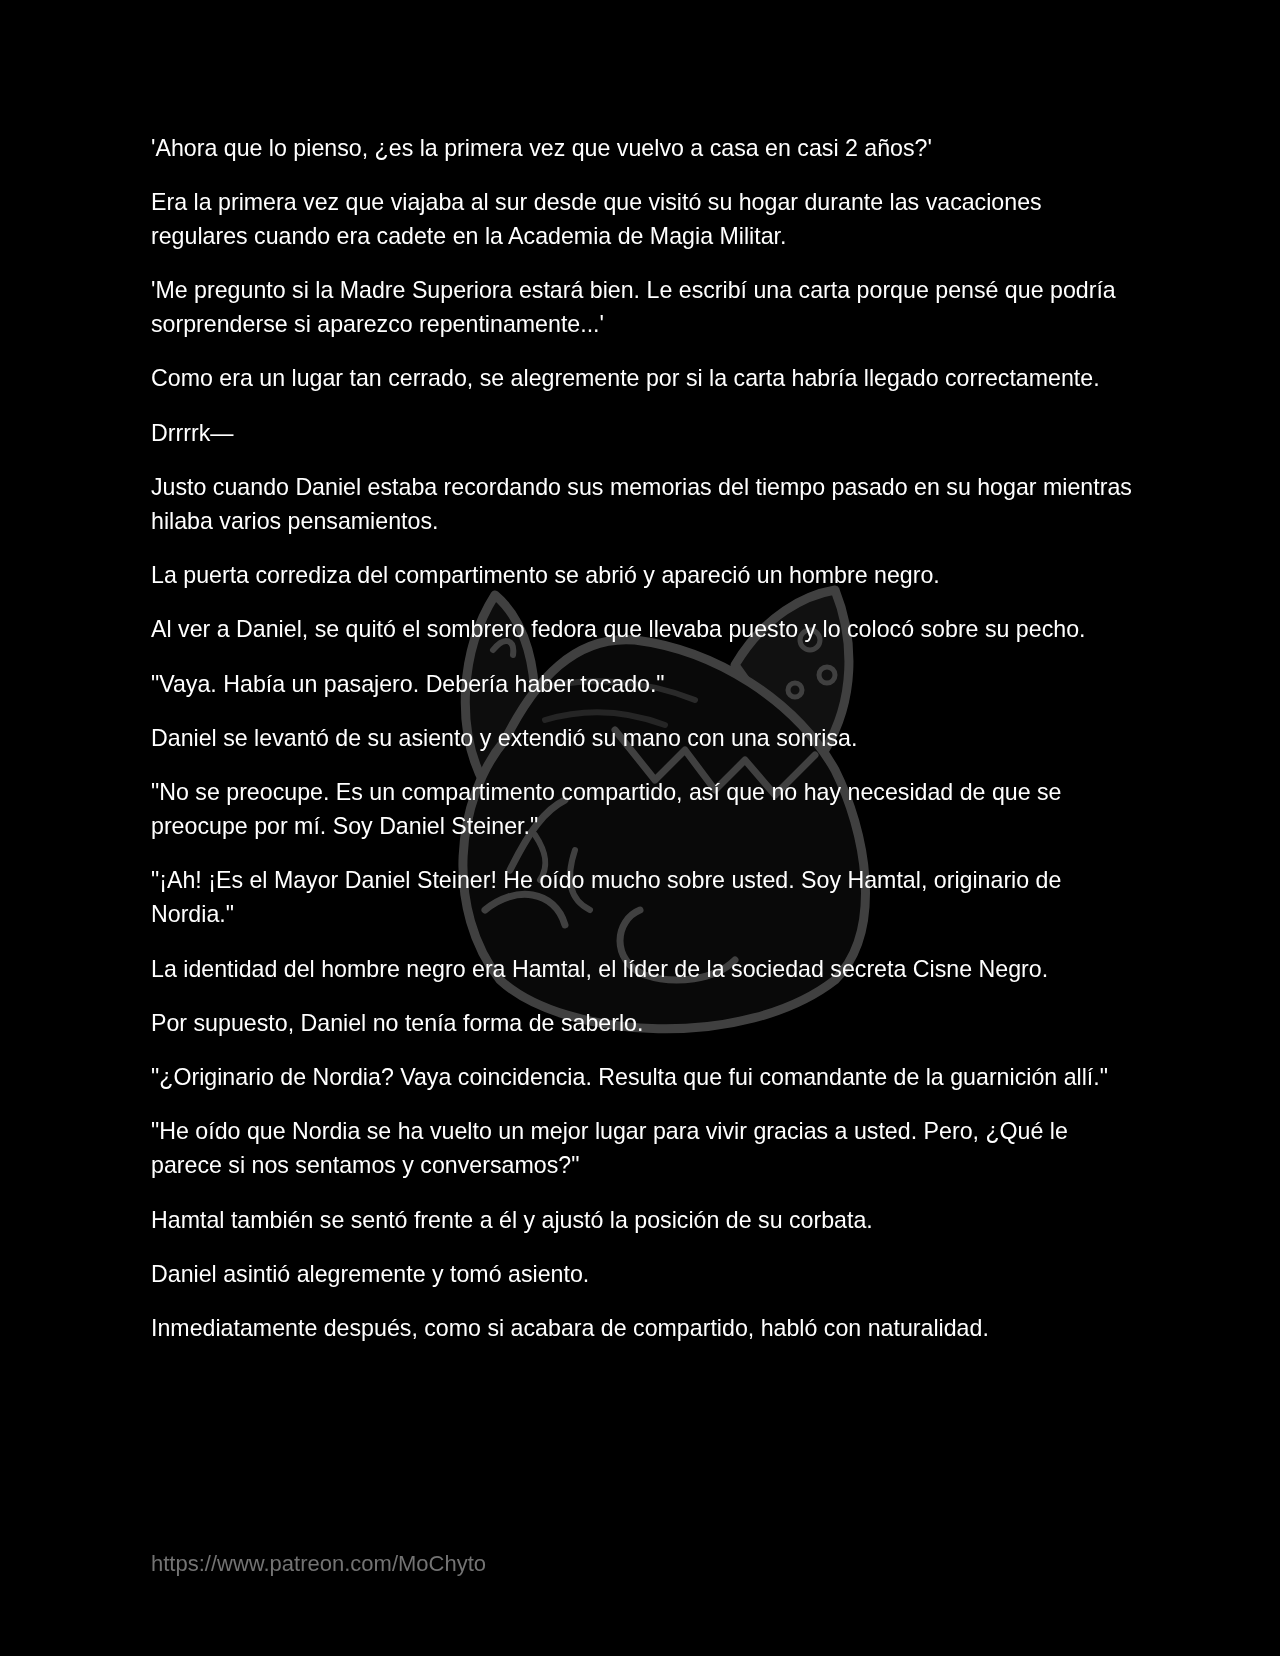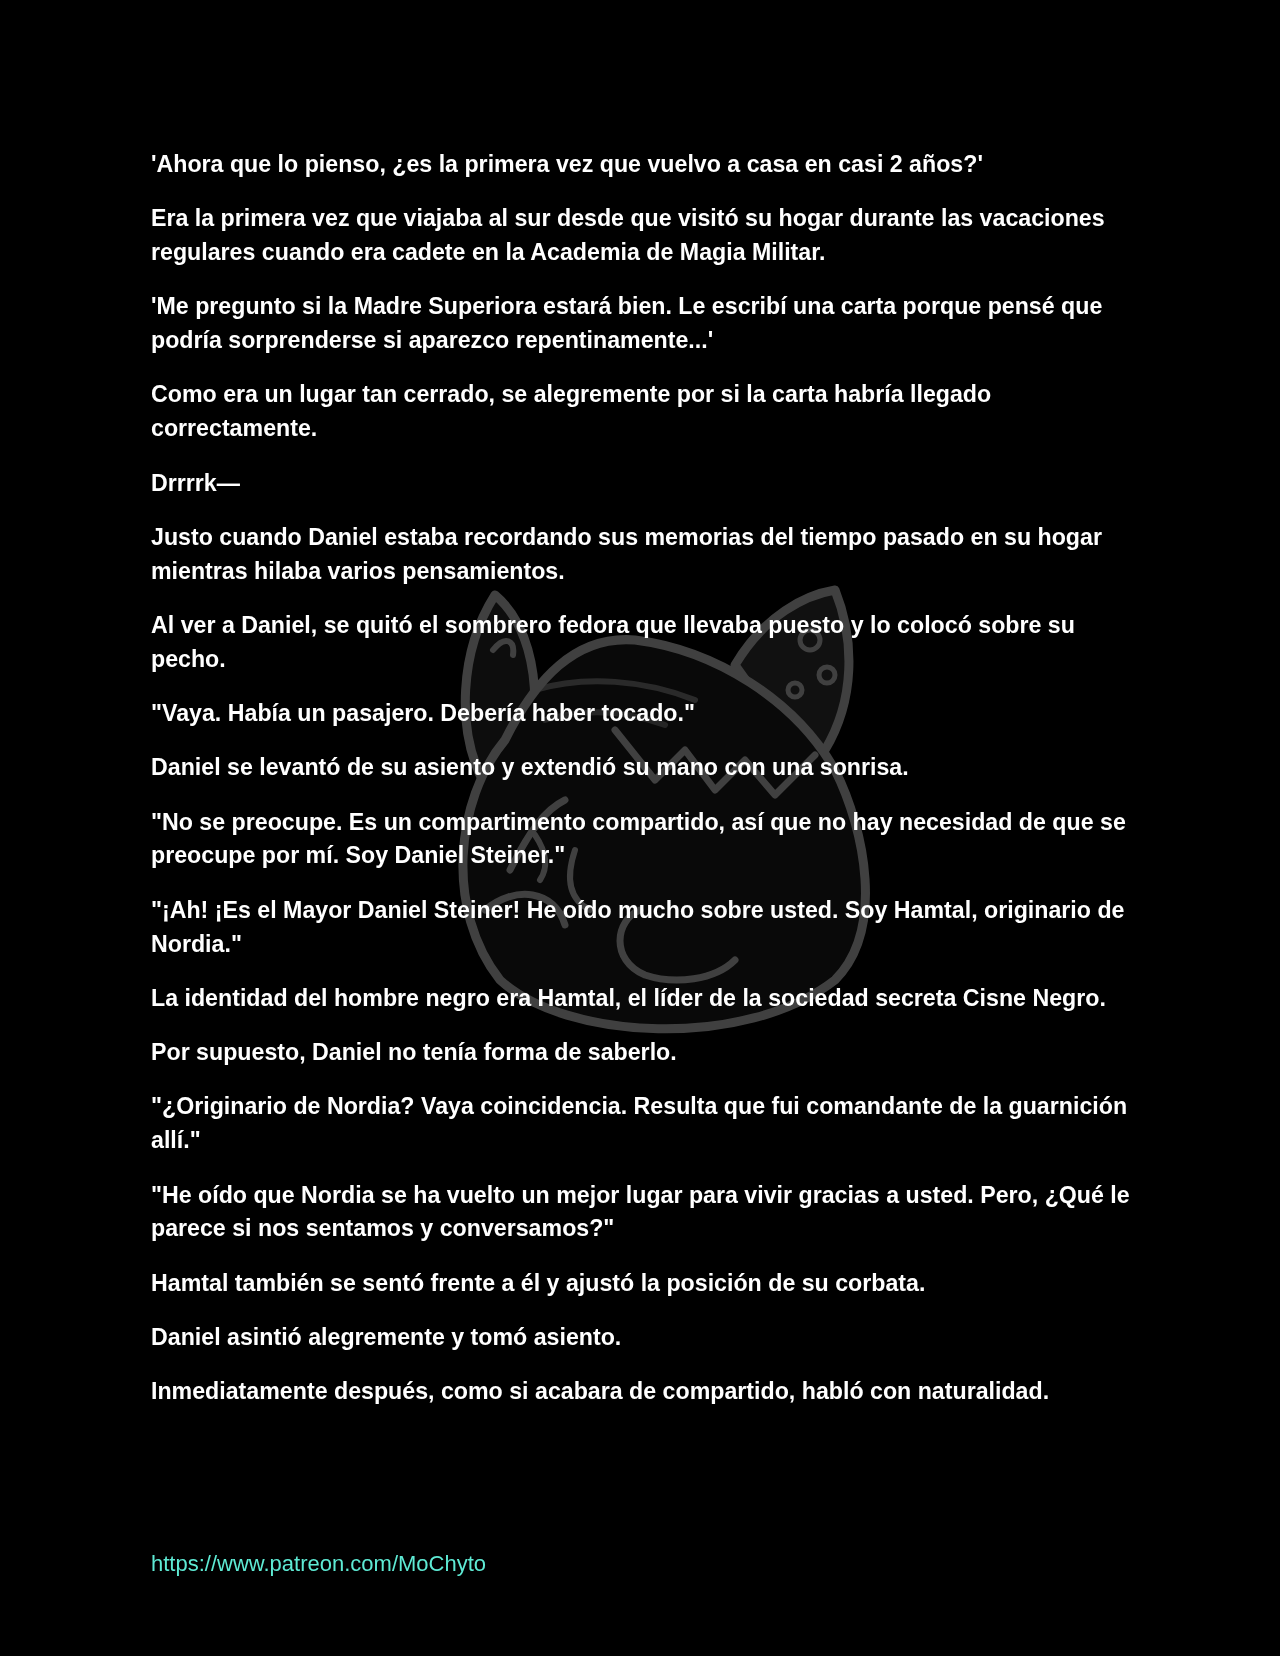--- a/index.html
+++ b/index.html
@@ -27,38 +27,37 @@
       left: 415px;
       top: 580px;
       width: 500px;
       height: 470px;
       opacity: 0.42;
       pointer-events: none;
     }
     .content {
       position: absolute;
       left: 151px;
-      top: 148px;
+      top: 132px;
       width: 985px;
-      font-weight: bold;
     }
     .para {
       font-size: 23.2px;
       line-height: 33.8px;
       margin: 0 0 20.5px 0;
       color: #ffffff;
       letter-spacing: 0px;
     }
     .footer-link {
       position: absolute;
       left: 151px;
       top: 1550px;
       font-size: 22px;
       line-height: 28px;
-      color: #5eead4;
+      color: #737373;
       text-decoration: none;
     }
   </style>
 </head>
 <body>
 
 <div class="page">
 
   <svg class="watermark" viewBox="0 0 500 470" xmlns="http://www.w3.org/2000/svg">
     <g fill="none" stroke="#9a9a9a" stroke-width="9" stroke-linecap="round" stroke-linejoin="round">
@@ -85,20 +84,21 @@
     </g>
   </svg>
 
   <div class="content">
     <p class="para">'Ahora que lo pienso, ¿es la primera vez que vuelvo a casa en casi 2 años?'</p>
     <p class="para">Era la primera vez que viajaba al sur desde que visitó su hogar durante las vacaciones regulares cuando era cadete en la Academia de Magia Militar.</p>
     <p class="para">'Me pregunto si la Madre Superiora estará bien. Le escribí una carta porque pensé que podría sorprenderse si aparezco repentinamente...'</p>
     <p class="para">Como era un lugar tan cerrado, se alegremente por si la carta habría llegado correctamente.</p>
     <p class="para">Drrrrk—</p>
     <p class="para">Justo cuando Daniel estaba recordando sus memorias del tiempo pasado en su hogar mientras hilaba varios pensamientos.</p>
+    <p class="para">La puerta corrediza del compartimento se abrió y apareció un hombre negro.</p>
     <p class="para">Al ver a Daniel, se quitó el sombrero fedora que llevaba puesto y lo colocó sobre su pecho.</p>
     <p class="para">"Vaya. Había un pasajero. Debería haber tocado."</p>
     <p class="para">Daniel se levantó de su asiento y extendió su mano con una sonrisa.</p>
     <p class="para">"No se preocupe. Es un compartimento compartido, así que no hay necesidad de que se preocupe por mí. Soy Daniel Steiner."</p>
     <p class="para">"¡Ah! ¡Es el Mayor Daniel Steiner! He oído mucho sobre usted. Soy Hamtal, originario de Nordia."</p>
     <p class="para">La identidad del hombre negro era Hamtal, el líder de la sociedad secreta Cisne Negro.</p>
     <p class="para">Por supuesto, Daniel no tenía forma de saberlo.</p>
     <p class="para">"¿Originario de Nordia? Vaya coincidencia. Resulta que fui comandante de la guarnición allí."</p>
     <p class="para">"He oído que Nordia se ha vuelto un mejor lugar para vivir gracias a usted. Pero, ¿Qué le parece si nos sentamos y conversamos?"</p>
     <p class="para">Hamtal también se sentó frente a él y ajustó la posición de su corbata.</p>

